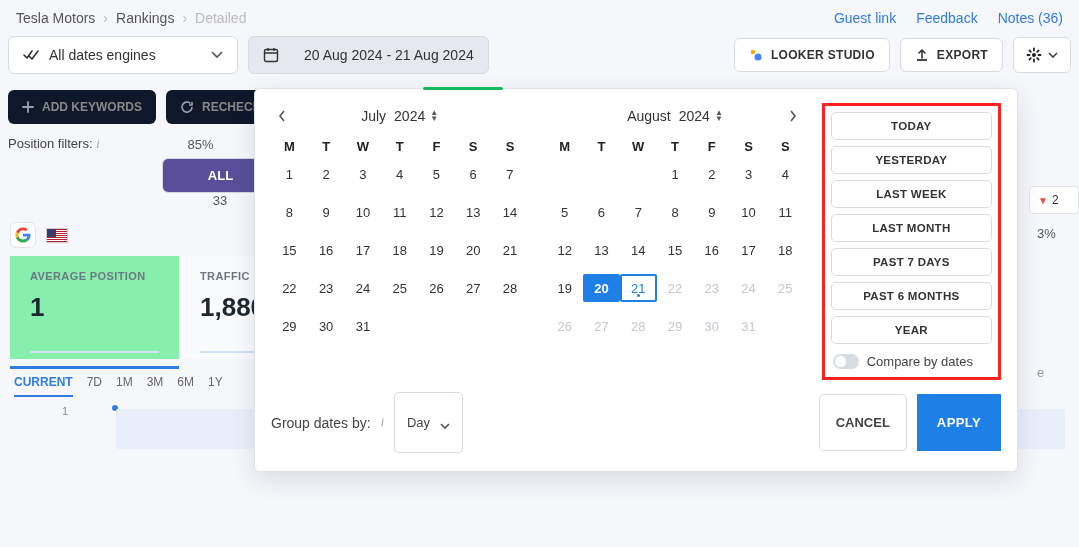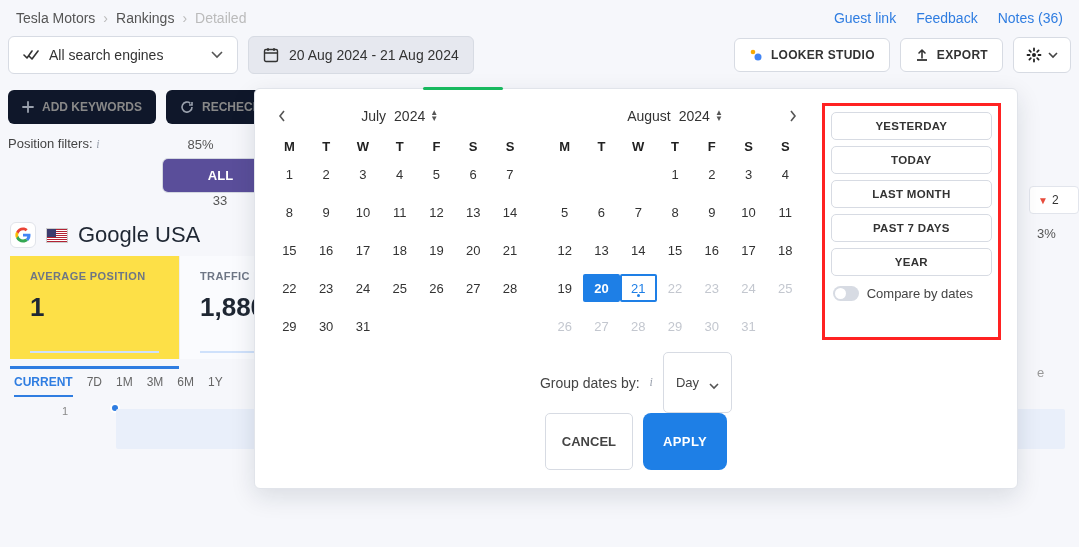--- a/index.html
+++ b/index.html
@@ -9,21 +9,21 @@
   .top-bar { display: flex; align-items: flex-end; justify-content: space-between; padding: 10px 16px 6px; }
   .breadcrumb { display: flex; align-items: center; gap: 8px; color: #555; font-size: 14px; }
   .breadcrumb .sep { color: #bbb; }
   .breadcrumb .muted { color: #bbb; }
   .top-links { display: flex; gap: 20px; font-size: 14px; }
   .top-links a { color: #2f7de1; }
 
   .row2 { display: flex; align-items: center; padding: 4px 8px 10px; gap: 10px; }
   .dropdown-btn { display: flex; align-items: center; gap: 10px; background: #fff; border: 1px solid #d7dbe3; border-radius: 6px; padding: 10px 14px; cursor: pointer; min-width: 230px; justify-content: space-between; }
   .dropdown-btn .left { display: flex; align-items: center; gap: 10px; }
-  .date-btn { background: #e6e8ef; border: 1px solid #d7dbe3; border-radius: 6px; padding: 10px 14px; display: flex; align-items: center; gap: 10px; cursor: pointer; font-size: 14px; }
+  .date-btn { background: #e6e8ef; border: 1px solid #d7dbe3; border-radius: 6px; padding: 10px 14px; display: flex; align-items: center; gap: 25px; cursor: pointer; font-size: 14px; }
   .spacer { flex: 1; }
   .btn-white { background: #fff; border: 1px solid #d7dbe3; border-radius: 6px; padding: 9px 14px; display: flex; align-items: center; gap: 8px; cursor: pointer; font-size: 12px; font-weight: 600; letter-spacing: .3px; }
   .gear-btn { background: #fff; border: 1px solid #d7dbe3; border-radius: 6px; padding: 9px 12px; display: flex; align-items: center; gap: 6px; cursor: pointer; }
 
   .row3 { display: flex; align-items: center; padding: 6px 8px; gap: 10px; }
   .btn-grey { background: #0f172a; border: none; border-radius: 6px; padding: 10px 14px; display: flex; align-items: center; gap: 8px; cursor: pointer; font-size: 12px; color: #888; font-weight: 600; }
 
   .filters-row { display: flex; align-items: center; padding: 6px 8px; gap: 14px; }
   .pos-filter-label { font-size: 13px; color: #444; }
   .pct-col { display: flex; flex-direction: column; align-items: center; gap: 2px; font-size: 13px; color: #555; }
@@ -38,21 +38,21 @@
   .se-row { display: flex; align-items: center; gap: 10px; padding: 14px 10px 8px; }
   .g-chip { width: 26px; height: 26px; background: #fff; border: 1px solid #e1e4ea; border-radius: 6px; display: flex; align-items: center; justify-content: center; }
   .flag { width: 22px; height: 15px; display: inline-block; background: linear-gradient(#b22234 0 7.7%, #fff 7.7% 15.4%, #b22234 15.4% 23.1%, #fff 23.1% 30.8%, #b22234 30.8% 38.5%, #fff 38.5% 46.2%, #b22234 46.2% 53.9%, #fff 53.9% 61.6%, #b22234 61.6% 69.3%, #fff 69.3% 77%, #b22234 77% 84.7%, #fff 84.7% 92.4%, #b22234 92.4% 100%); position: relative; border: 1px solid #ccc; }
   .flag::before { content: ""; position: absolute; top: 0; left: 0; width: 9px; height: 8px; background: #3c3b6e; }
   .se-name { font-size: 22px; color: #1f2733; font-weight: 400; }
 
   .stats-row { display: flex; gap: 0; padding: 0 10px; }
   .stat-card { border-right: 1px solid #ededf2; padding: 14px 20px 6px; min-width: 170px; position: relative; }
   .stat-label { font-size: 11px; color: #6e7685; letter-spacing: .4px; font-weight: 600; text-transform: uppercase; }
   .stat-value { font-size: 26px; font-weight: 600; color: #1f2733; margin-top: 10px; }
-  .stat-card.sel { background: #fde047; }
+  .stat-card.sel { background: #86efac; }
   .stat-card.sel::after { content: ""; position: absolute; left: 0; right: 0; bottom: -10px; height: 3px; background: #2f7de1; }
   .thin-line { height: 2px; background: #cfe1fb; margin-top: 28px; }
 
   .period-tabs { display: flex; gap: 14px; padding: 16px 14px 0; font-size: 12px; color: #666; }
   .period-tabs div { cursor: pointer; padding-bottom: 6px; }
   .period-tabs .active { color: #2f7de1; border-bottom: 2px solid #2f7de1; font-weight: 600; }
 
   .chart-area { padding: 24px 14px 0; position: relative; height: 60px; }
   .y-tick { position: absolute; left: 62px; top: 8px; font-size: 11px; color: #888; }
   .dot { position: absolute; width: 10px; height: 10px; border-radius: 50%; background: #2f7de1; border: 2px solid #fff; left: 110px; top: 6px; }
@@ -83,26 +83,26 @@
   .days .sel-start { background: #1e7fe6; color: #fff; font-weight: 600; }
   .days .sel-end { background: #fff; color: #1e7fe6; border: 2px solid #1e7fe6; position: relative; }
   .days .sel-end::after { content: ""; position: absolute; bottom: 3px; width: 3px; height: 3px; border-radius: 50%; background: #1e7fe6; }
 
   .preset-col { width: 186px; border: 3px solid #f22; padding: 6px; display: flex; flex-direction: column; gap: 6px; }
   .preset-btn { border: 1px solid #d7dbe3; border-radius: 5px; background: #fff; padding: 7px 0; text-align: center; font-size: 11.5px; font-weight: 600; letter-spacing: .3px; cursor: pointer; color: #333; text-transform: uppercase; }
   .compare-row { display: flex; align-items: center; gap: 8px; padding: 4px 2px 2px; font-size: 13px; color: #444; }
   .toggle { width: 26px; height: 15px; border-radius: 8px; background: #d7dbe3; position: relative; cursor: pointer; }
   .toggle::after { content: ""; position: absolute; width: 11px; height: 11px; border-radius: 50%; background: #fff; top: 2px; left: 2px; }
 
-  .popover-foot { display: flex; align-items: center; justify-content: space-between; margin-top: 12px; flex-direction: column; }
+  .popover-foot { display: flex; align-items: center; justify-content: space-between; margin-top: 12px; }
   .group-by { display: flex; align-items: center; gap: 10px; font-size: 14px; color: #444; }
   .group-select { border: 1px solid #d7dbe3; border-radius: 5px; padding: 22px 12px; display: flex; align-items: flex-end; gap: 10px; cursor: pointer; font-size: 13px; }
   .foot-actions { display: flex; gap: 10px; }
   .btn-cancel { border: 1px solid #d7dbe3; background: #fff; border-radius: 5px; padding: 9px 16px; font-size: 13px; font-weight: 600; cursor: pointer; color: #444; }
-  .btn-apply { border: none; background: #1e7fe6; color: #fff; border-radius: 8px; padding: 21px 20px; font-size: 13px; font-weight: 700; cursor: pointer; letter-spacing: .4px; }
+  .btn-apply { border: none; background: #1e7fe6; color: #fff; border-radius: 0; padding: 21px 20px; font-size: 13px; font-weight: 700; cursor: pointer; letter-spacing: .4px; }
 
   .info-i { font-style: italic; font-family: Georgia, serif; color: #9aa1ad; font-size: 12px; }
   svg { display: block; }
 </style>
 </head>
 <body>
 
 <div class="top-bar">
   <div class="breadcrumb">
     <span>Tesla Motors</span>
@@ -119,21 +119,21 @@
 </div>
 
 <div class="row2">
   <div class="dropdown-btn">
     <div class="left">
       <span>
         <svg width="16" height="12" viewBox="0 0 16 12">
             <path d="M1 6 L4 9 L9 2 M6 7 L9 10 L15 2" stroke="#333" stroke-width="1.6" fill="none" stroke-linecap="round" stroke-linejoin="round"></path>
           </svg>
       </span>
-      <span style="font-size:14px;">All search engines</span>
+      <span style="font-size:14px;">All dates engines</span>
     </div>
     <span>
       <svg width="12" height="8" viewBox="0 0 12 8">
           <path d="M1 1 L6 6 L11 1" stroke="#555" stroke-width="1.6" fill="none"></path>
         </svg>
     </span>
   </div>
 
   <div class="date-btn">
     <span>
@@ -243,21 +243,20 @@
 <div class="se-row">
   <div class="g-chip">
     <svg width="16" height="16" viewBox="0 0 48 48">
         <path fill="#EA4335" d="M24 9.5c3.9 0 6.6 1.7 8.1 3.1l5.9-5.9C34.3 3.3 29.7 1.5 24 1.5 14.8 1.5 6.9 7 3.5 15l6.9 5.4C12.1 14 17.5 9.5 24 9.5z"></path>
         <path fill="#4285F4" d="M46.5 24.5c0-1.6-.1-2.8-.4-4H24v8h12.7c-.5 3-2.3 5.6-5 7.4l7.6 5.9c4.5-4.2 7.2-10.3 7.2-17.3z"></path>
         <path fill="#FBBC05" d="M10.4 28.6c-.5-1.5-.8-3-.8-4.6s.3-3.1.8-4.6L3.5 14C1.9 17.1 1 20.5 1 24s.9 6.9 2.5 10l6.9-5.4z"></path>
         <path fill="#34A853" d="M24 46.5c6 0 11-2 14.7-5.4l-7.6-5.9c-2 1.4-4.7 2.3-7.1 2.3-6.5 0-11.9-4.5-13.6-10.5L3.5 34C6.9 42 14.8 46.5 24 46.5z"></path>
       </svg>
   </div>
   <span class="flag"></span>
-  <span class="se-name">Google USA</span>
 </div>
 
 <div class="stats-row">
   <div class="stat-card sel">
     <div class="stat-label">AVERAGE POSITION</div>
     <div class="stat-value">1</div>
     <div class="thin-line"></div>
   </div>
   <div class="stat-card" style="background:#fafbfe;">
     <div class="stat-label">TRAFFIC F</div>
@@ -402,24 +401,26 @@
           <div class="other">27</div>
           <div class="other">28</div>
           <div class="other">29</div>
           <div class="other">30</div>
           <div class="other">31</div>
           <div></div>
         </div>
     </div>
 
     <div class="preset-col" id="presets">
-    <div class="preset-btn">Yesterday</div>
-        <div class="preset-btn">Today</div>
+    <div class="preset-btn">Today</div>
+        <div class="preset-btn">Yesterday</div>
+        <div class="preset-btn">Last week</div>
         <div class="preset-btn">Last month</div>
         <div class="preset-btn">Past 7 days</div>
+        <div class="preset-btn">Past 6 months</div>
         <div class="preset-btn">Year</div>
         <div class="compare-row">
           <span class="toggle"></span>
           <span>Compare by dates</span>
         </div>
       </div>
   </div>
 
   <div class="popover-foot">
     <div class="group-by">

